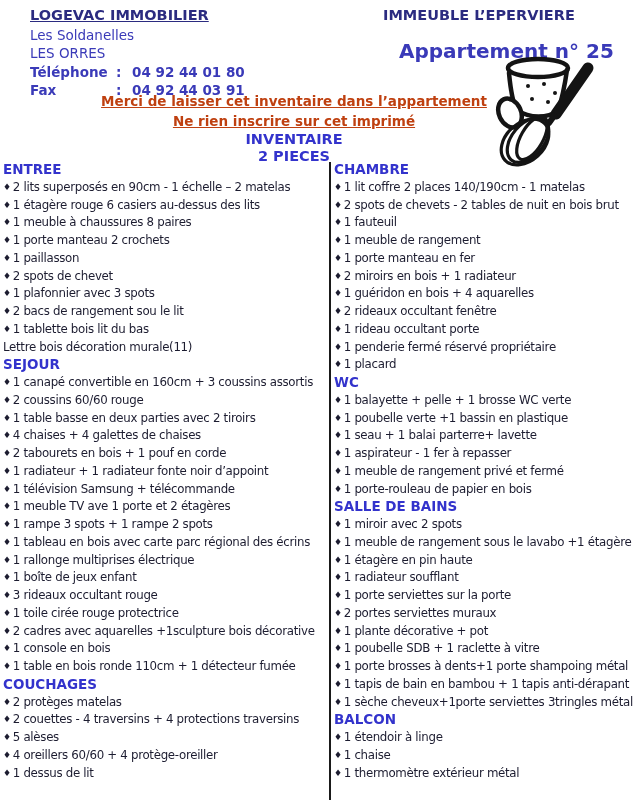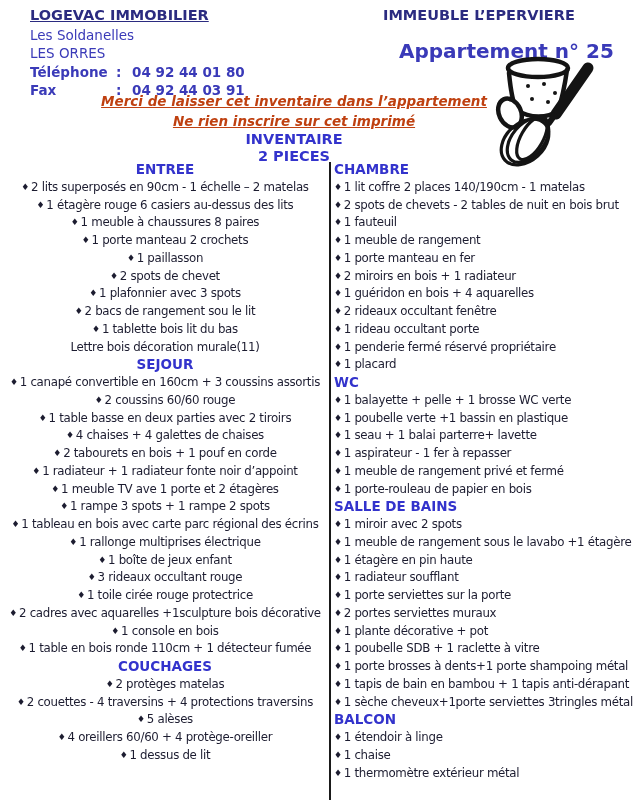--- a/index.html
+++ b/index.html
@@ -24,26 +24,26 @@
   .contact-row{color:var(--blue);font-size:13.5px;font-weight:bold;}
   .contact-row .lbl{display:inline-block;width:86px;}
   .contact-row .colon{display:inline-block;width:16px;}
   
   .building{position:absolute;left:383px;top:7px;font-weight:bold;color:var(--navy);font-size:14.5px;}
   .apartment{position:absolute;left:399px;top:39px;font-weight:bold;color:var(--blue);font-size:20px;}
   
   .clipart{position:absolute;left:492px;top:52px;}
   
   .center-block{position:absolute;left:0;top:91px;width:588px;text-align:center;}
-  .notice{color:var(--notice-red);font-weight:bold;font-style:italic;text-decoration:underline;font-size:13.5px;line-height:20px;}
+  .notice{color:var(--notice-red);font-weight:bold;text-decoration:underline;font-size:13.5px;line-height:20px;}
   .doc-title{color:var(--section-blue);font-weight:bold;font-size:14.5px;line-height:16.5px;}
   
   .divider{position:absolute;left:329px;top:162px;width:2px;height:638px;background:var(--line-black);}
   .col{position:absolute;top:161px;}
-  .col-left{left:3px;width:324px;text-align:center;}
+  .col-left{left:3px;width:324px;}
   .col-right{left:334px;width:303px;}
   .section-title{color:var(--section-blue);font-weight:bold;font-size:13.5px;line-height:17.75px;height:17.75px;white-space:nowrap;}
   .row{color:var(--body-text);font-size:11.8px;letter-spacing:-0.3px;line-height:17.75px;height:17.75px;white-space:nowrap;}
   .bullet{font-size:9px;margin-right:2px;vertical-align:1px;}
 </style>
 </head>
 <body>
 
 <div class="page">
 
@@ -99,20 +99,21 @@
       <div class="row"><span class="bullet">♦</span><span>2 bacs de rangement sou le lit</span></div>
       <div class="row"><span class="bullet">♦</span><span>1 tablette bois lit du bas</span></div>
       <div class="row"><span>Lettre bois décoration murale(11)</span></div>
       <div class="section-title">SEJOUR</div>
       <div class="row"><span class="bullet">♦</span><span>1 canapé convertible en 160cm + 3 coussins assortis</span></div>
       <div class="row"><span class="bullet">♦</span><span>2 coussins 60/60 rouge</span></div>
       <div class="row"><span class="bullet">♦</span><span>1 table basse en deux parties avec 2 tiroirs</span></div>
       <div class="row"><span class="bullet">♦</span><span>4 chaises + 4 galettes de chaises</span></div>
       <div class="row"><span class="bullet">♦</span><span>2 tabourets en bois  + 1 pouf en corde</span></div>
       <div class="row"><span class="bullet">♦</span><span>1 radiateur + 1 radiateur fonte noir d’appoint</span></div>
+      <div class="row"><span class="bullet">♦</span><span>1 télévision Samsung + télécommande</span></div>
       <div class="row"><span class="bullet">♦</span><span>1 meuble TV ave 1 porte et 2 étagères</span></div>
       <div class="row"><span class="bullet">♦</span><span>1 rampe 3 spots + 1 rampe 2 spots</span></div>
       <div class="row"><span class="bullet">♦</span><span>1 tableau en bois avec carte parc régional des écrins</span></div>
       <div class="row"><span class="bullet">♦</span><span>1 rallonge multiprises électrique</span></div>
       <div class="row"><span class="bullet">♦</span><span>1 boîte de jeux enfant</span></div>
       <div class="row"><span class="bullet">♦</span><span>3 rideaux occultant rouge</span></div>
       <div class="row"><span class="bullet">♦</span><span>1 toile cirée rouge protectrice</span></div>
       <div class="row"><span class="bullet">♦</span><span>2 cadres avec aquarelles +1sculpture bois décorative</span></div>
       <div class="row"><span class="bullet">♦</span><span>1 console en bois</span></div>
       <div class="row"><span class="bullet">♦</span><span>1 table en bois ronde 110cm + 1 détecteur fumée</span></div>

